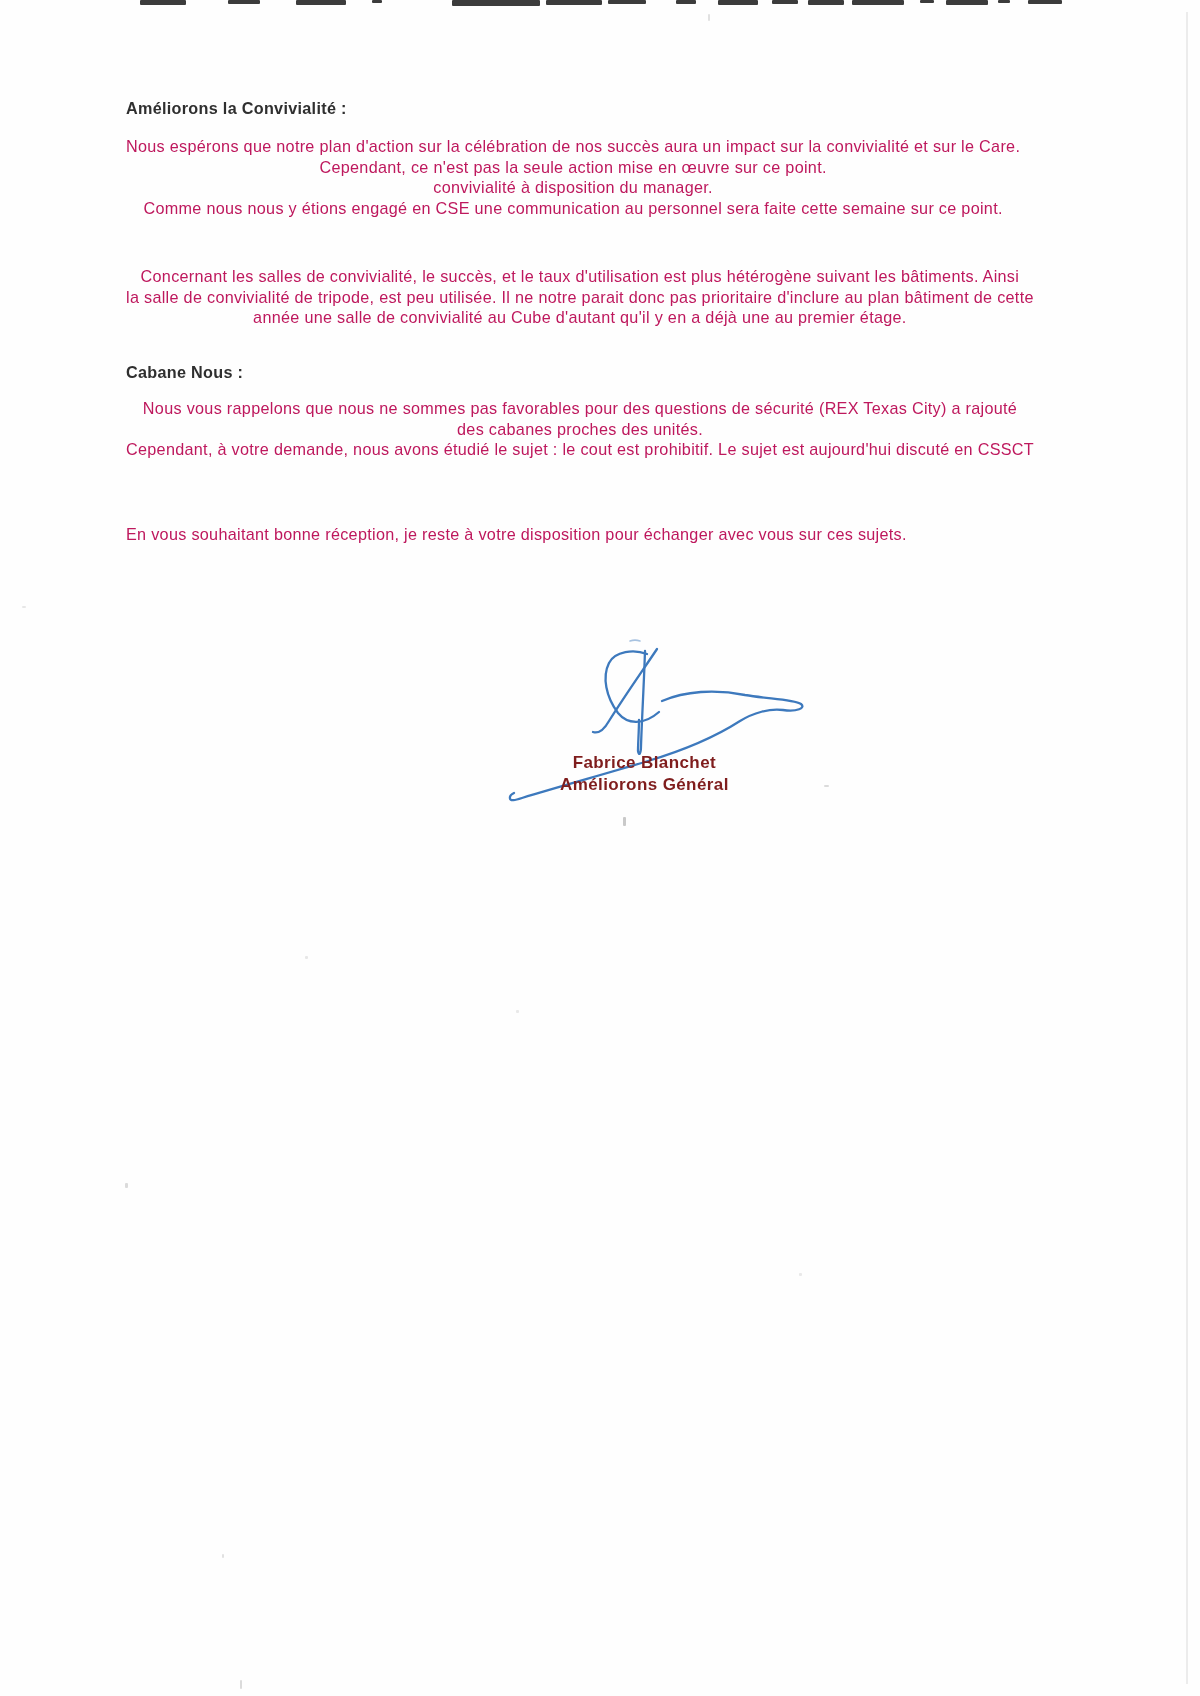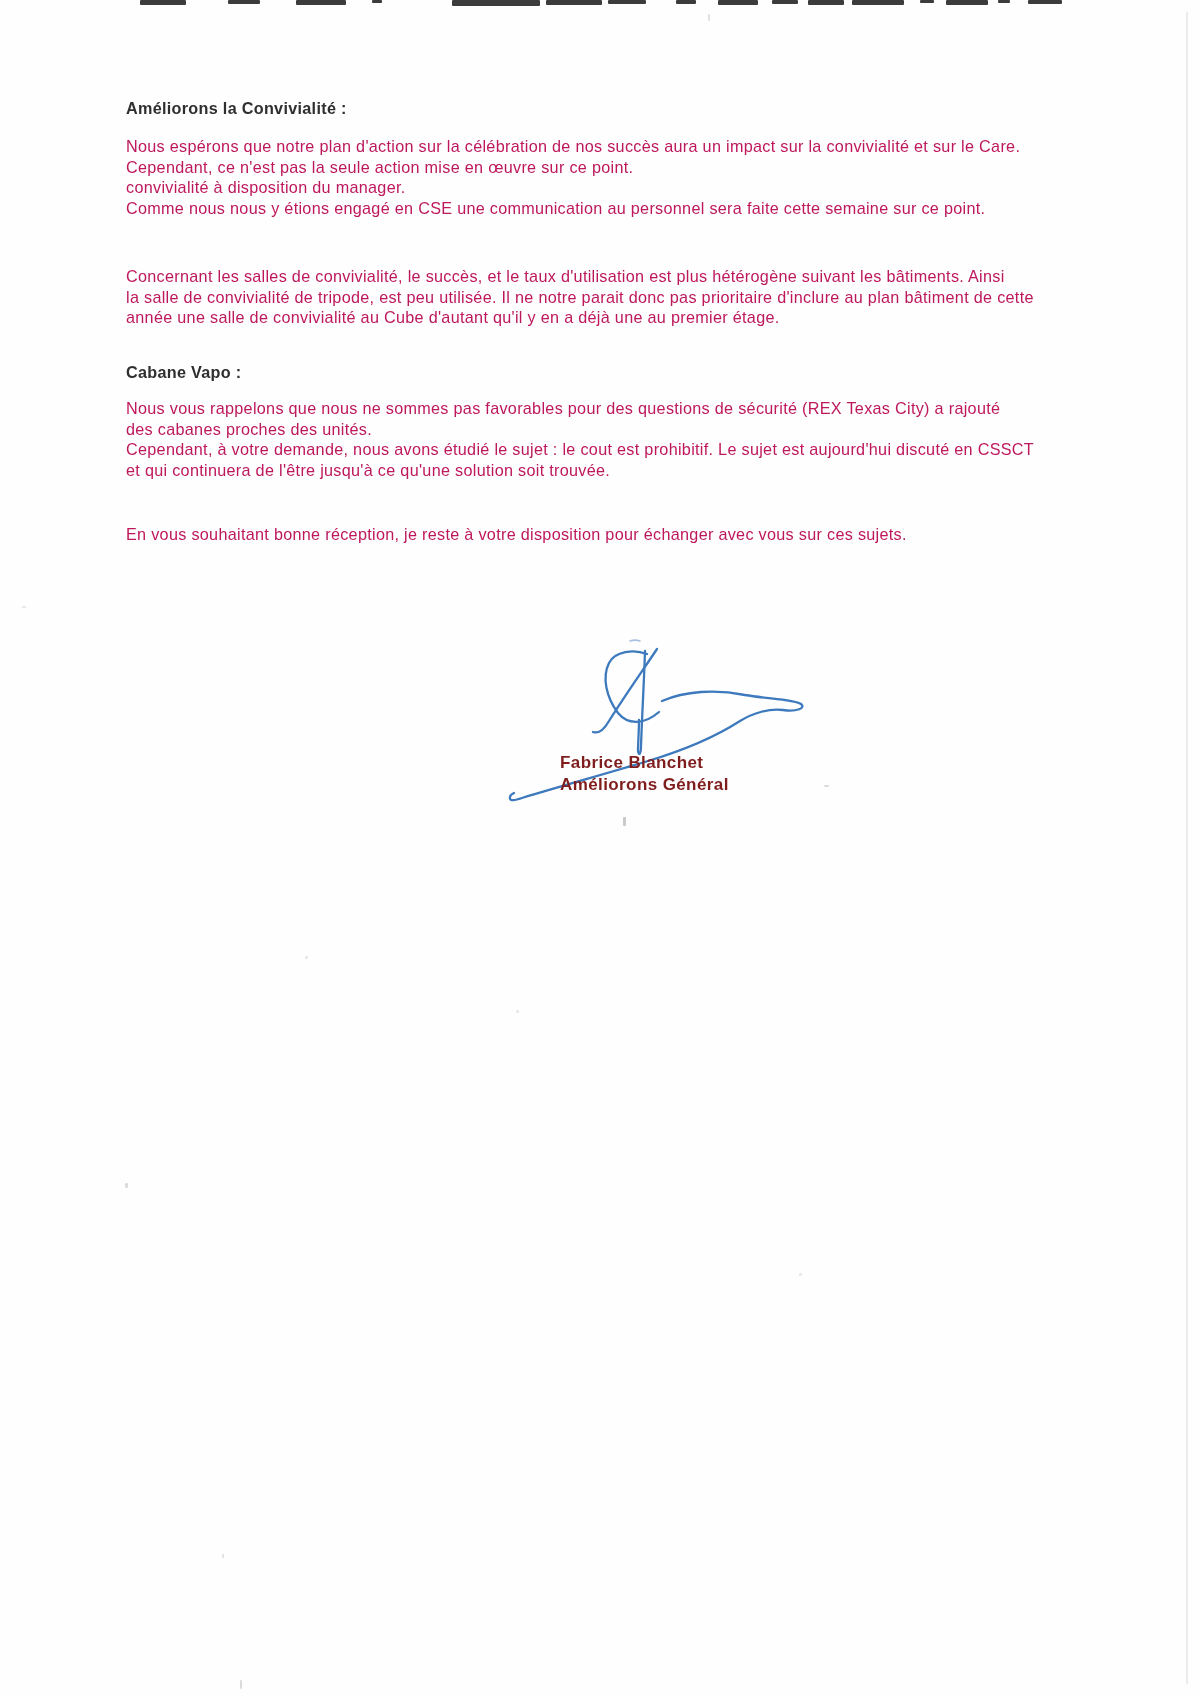--- a/index.html
+++ b/index.html
@@ -5,20 +5,21 @@
   html, body { margin:0; padding:0; }
   body {
     width:1200px; height:1696px;
     background:#ffffff;
     font-family:"Liberation Sans","DejaVu Sans",sans-serif;
     position:relative; overflow:hidden;
   }
   .page {
     position:absolute; inset:0;
     background:#fefefe;
+    text-align:center;
   }
   .txt-block { position:absolute; left:126px; z-index:2; }
   .heading {
     font-weight:bold; font-size:16.2px; line-height:20.5px;
     letter-spacing:0.3px; color:#2f2f2f; white-space:nowrap;
   }
   .line {
     font-size:16.2px; line-height:20.5px; letter-spacing:0.3px;
     color:#be185d; white-space:nowrap;
   }
@@ -71,27 +72,26 @@
     <div class="line">convivialité à disposition du manager.</div>
     <div class="line">Comme nous nous y étions engagé en CSE une communication au personnel sera faite cette semaine sur ce point.</div>
   </div>
 
   <div class="txt-block" style="top:266px">
     <div class="line">Concernant les salles de convivialité, le succès, et le taux d'utilisation est plus hétérogène suivant les bâtiments. Ainsi</div>
     <div class="line">la salle de convivialité de tripode, est peu utilisée. Il ne notre parait donc pas prioritaire d'inclure au plan bâtiment de cette</div>
     <div class="line">année une salle de convivialité au Cube d'autant qu'il y en a déjà une au premier étage.</div>
   </div>
 
-  <div class="txt-block heading" style="top:362px">Cabane Vapo :</div>
+  <div class="txt-block heading" style="top:362px">Cabane Nous :</div>
 
   <div class="txt-block" style="top:398px">
     <div class="line">Nous vous rappelons que nous ne sommes pas favorables pour des questions de sécurité (REX Texas City) a rajouté</div>
     <div class="line">des cabanes proches des unités.</div>
     <div class="line">Cependant, à votre demande, nous avons étudié le sujet : le cout est prohibitif. Le sujet est aujourd'hui discuté en CSSCT</div>
-    <div class="line">et qui continuera de l'être jusqu'à ce qu'une solution soit trouvée.</div>
   </div>
 
   <div class="txt-block" style="top:524px">
     <div class="line">En vous souhaitant bonne réception, je reste à votre disposition pour échanger avec vous sur ces sujets.</div>
   </div>
 
   <svg class="sig-svg" width="395" height="245" viewBox="430 570 395 245" fill="none" stroke="#3d79bd" stroke-width="2.3" stroke-linecap="round" stroke-linejoin="round">
 
     <path d="M 630,641 C 633,640 637,640 640,641" stroke-opacity="0.45" stroke-width="1.6"></path>
 

